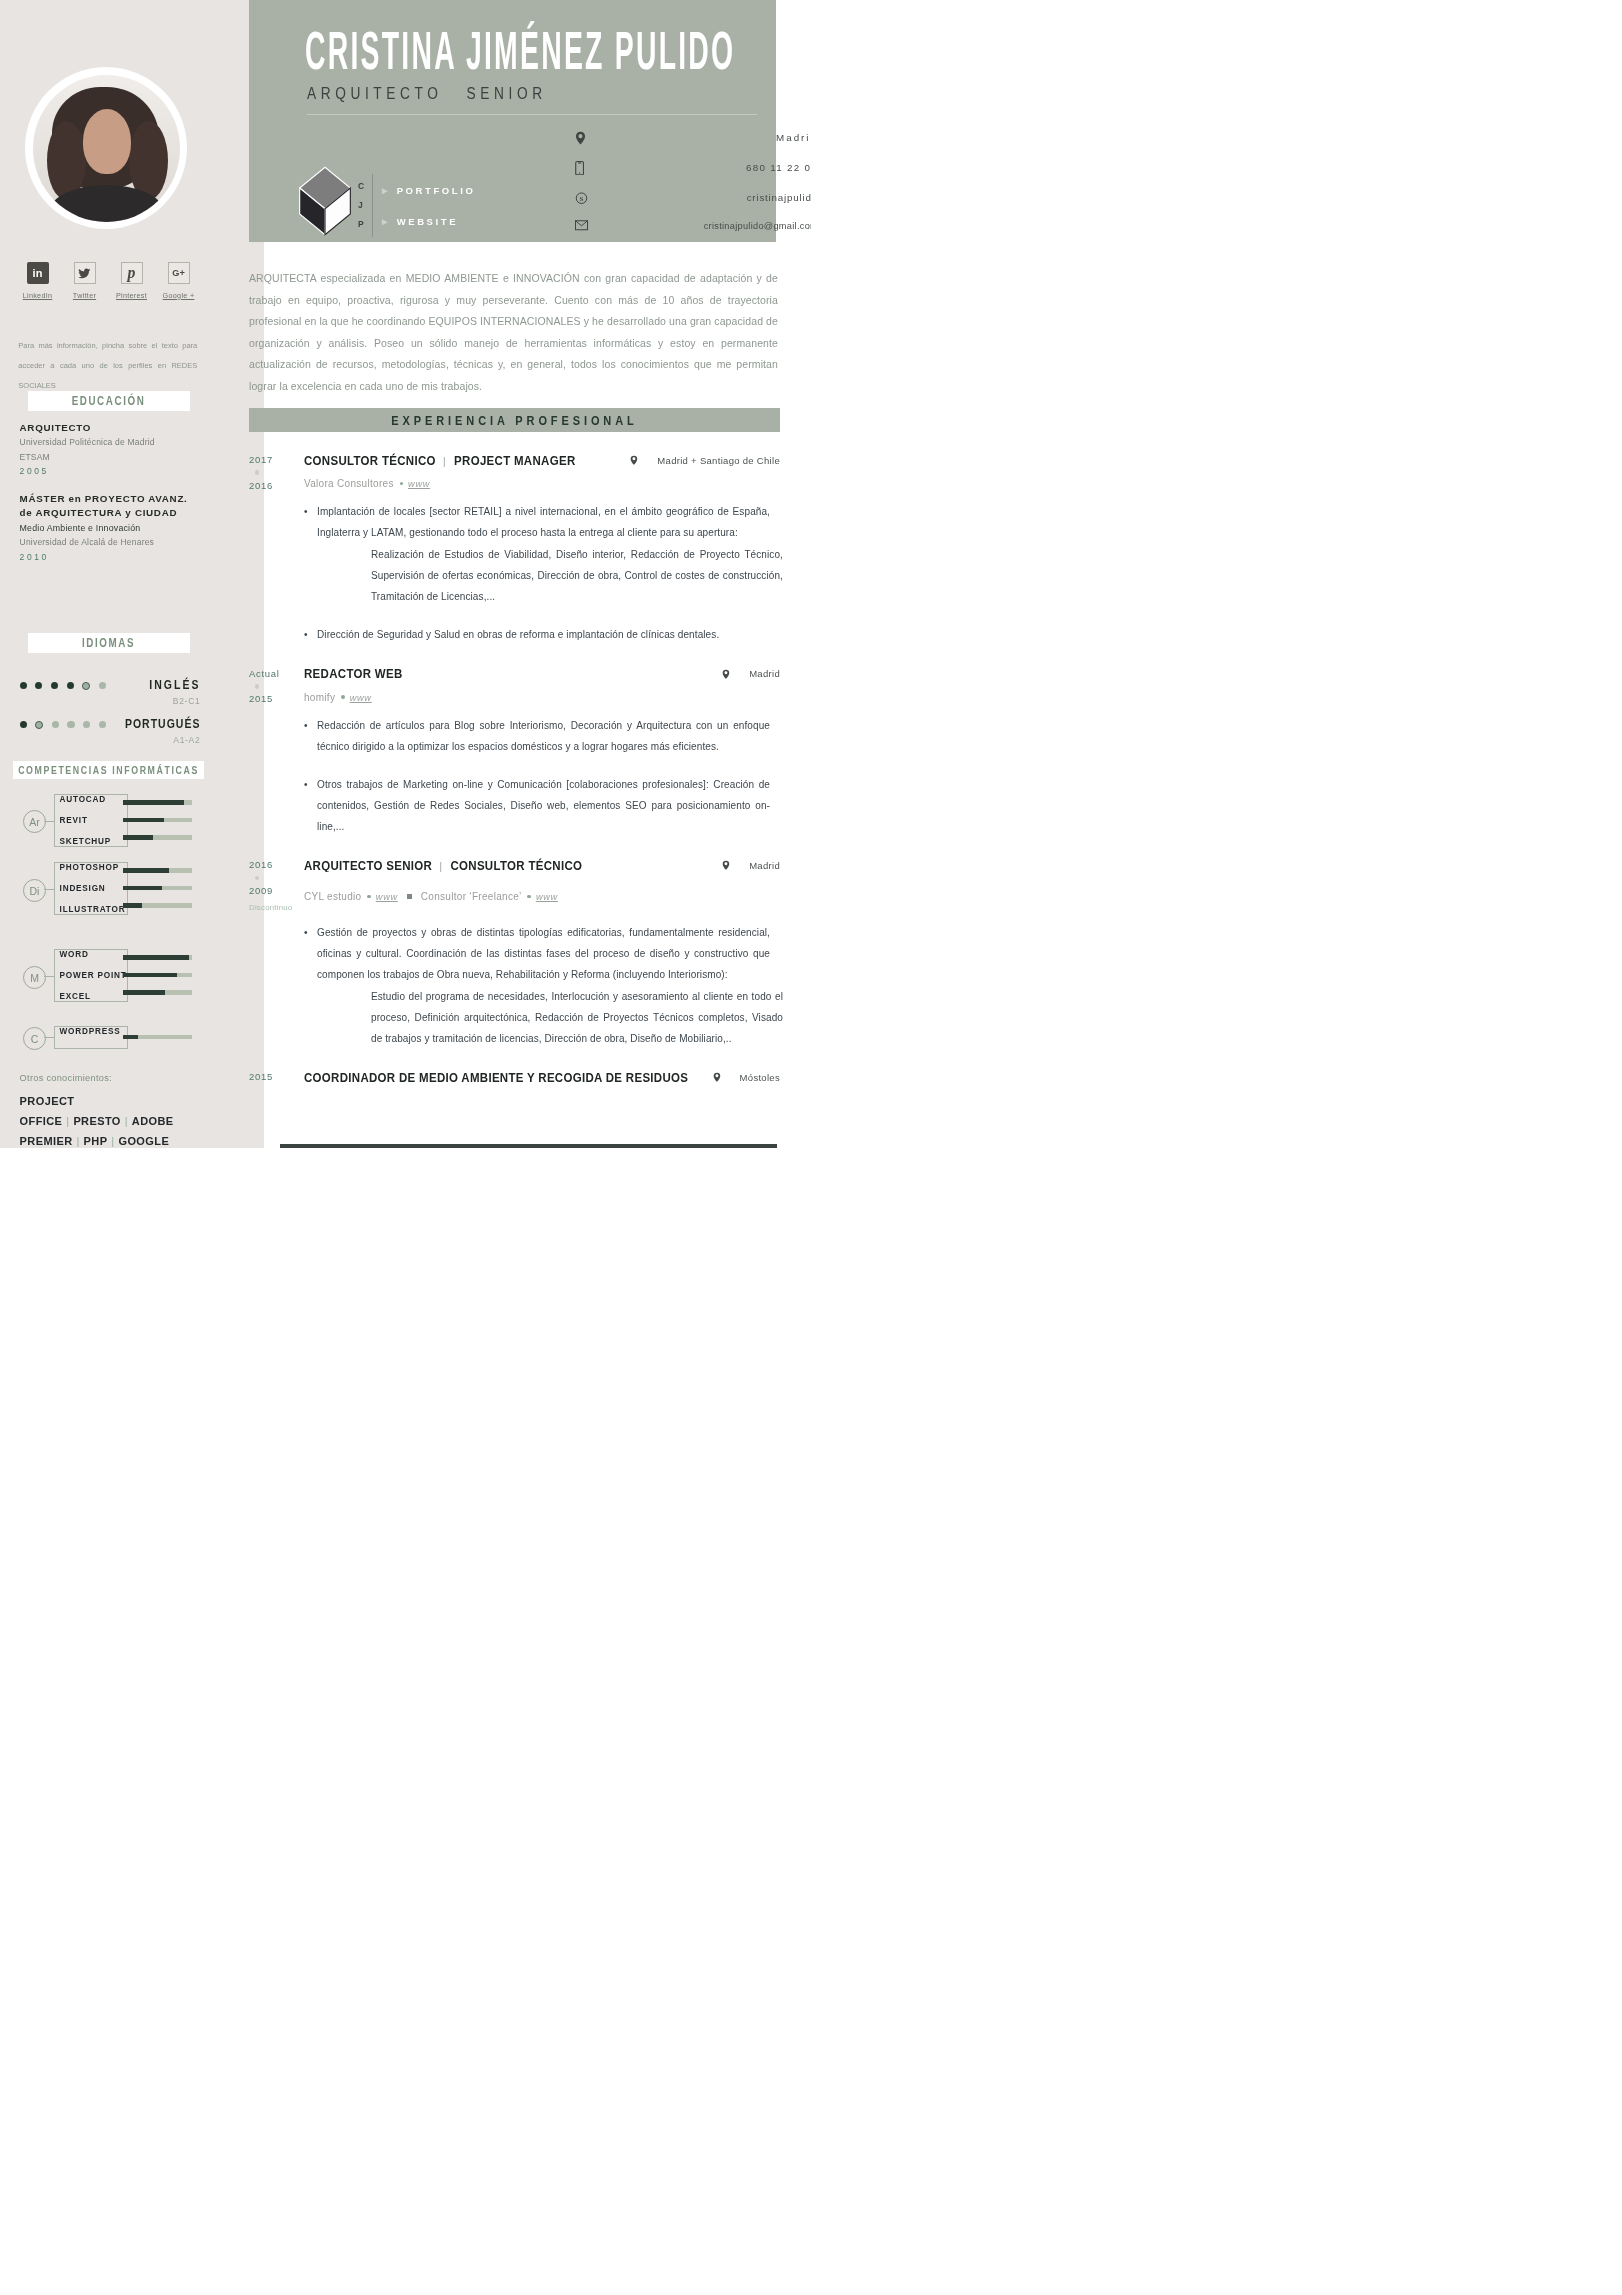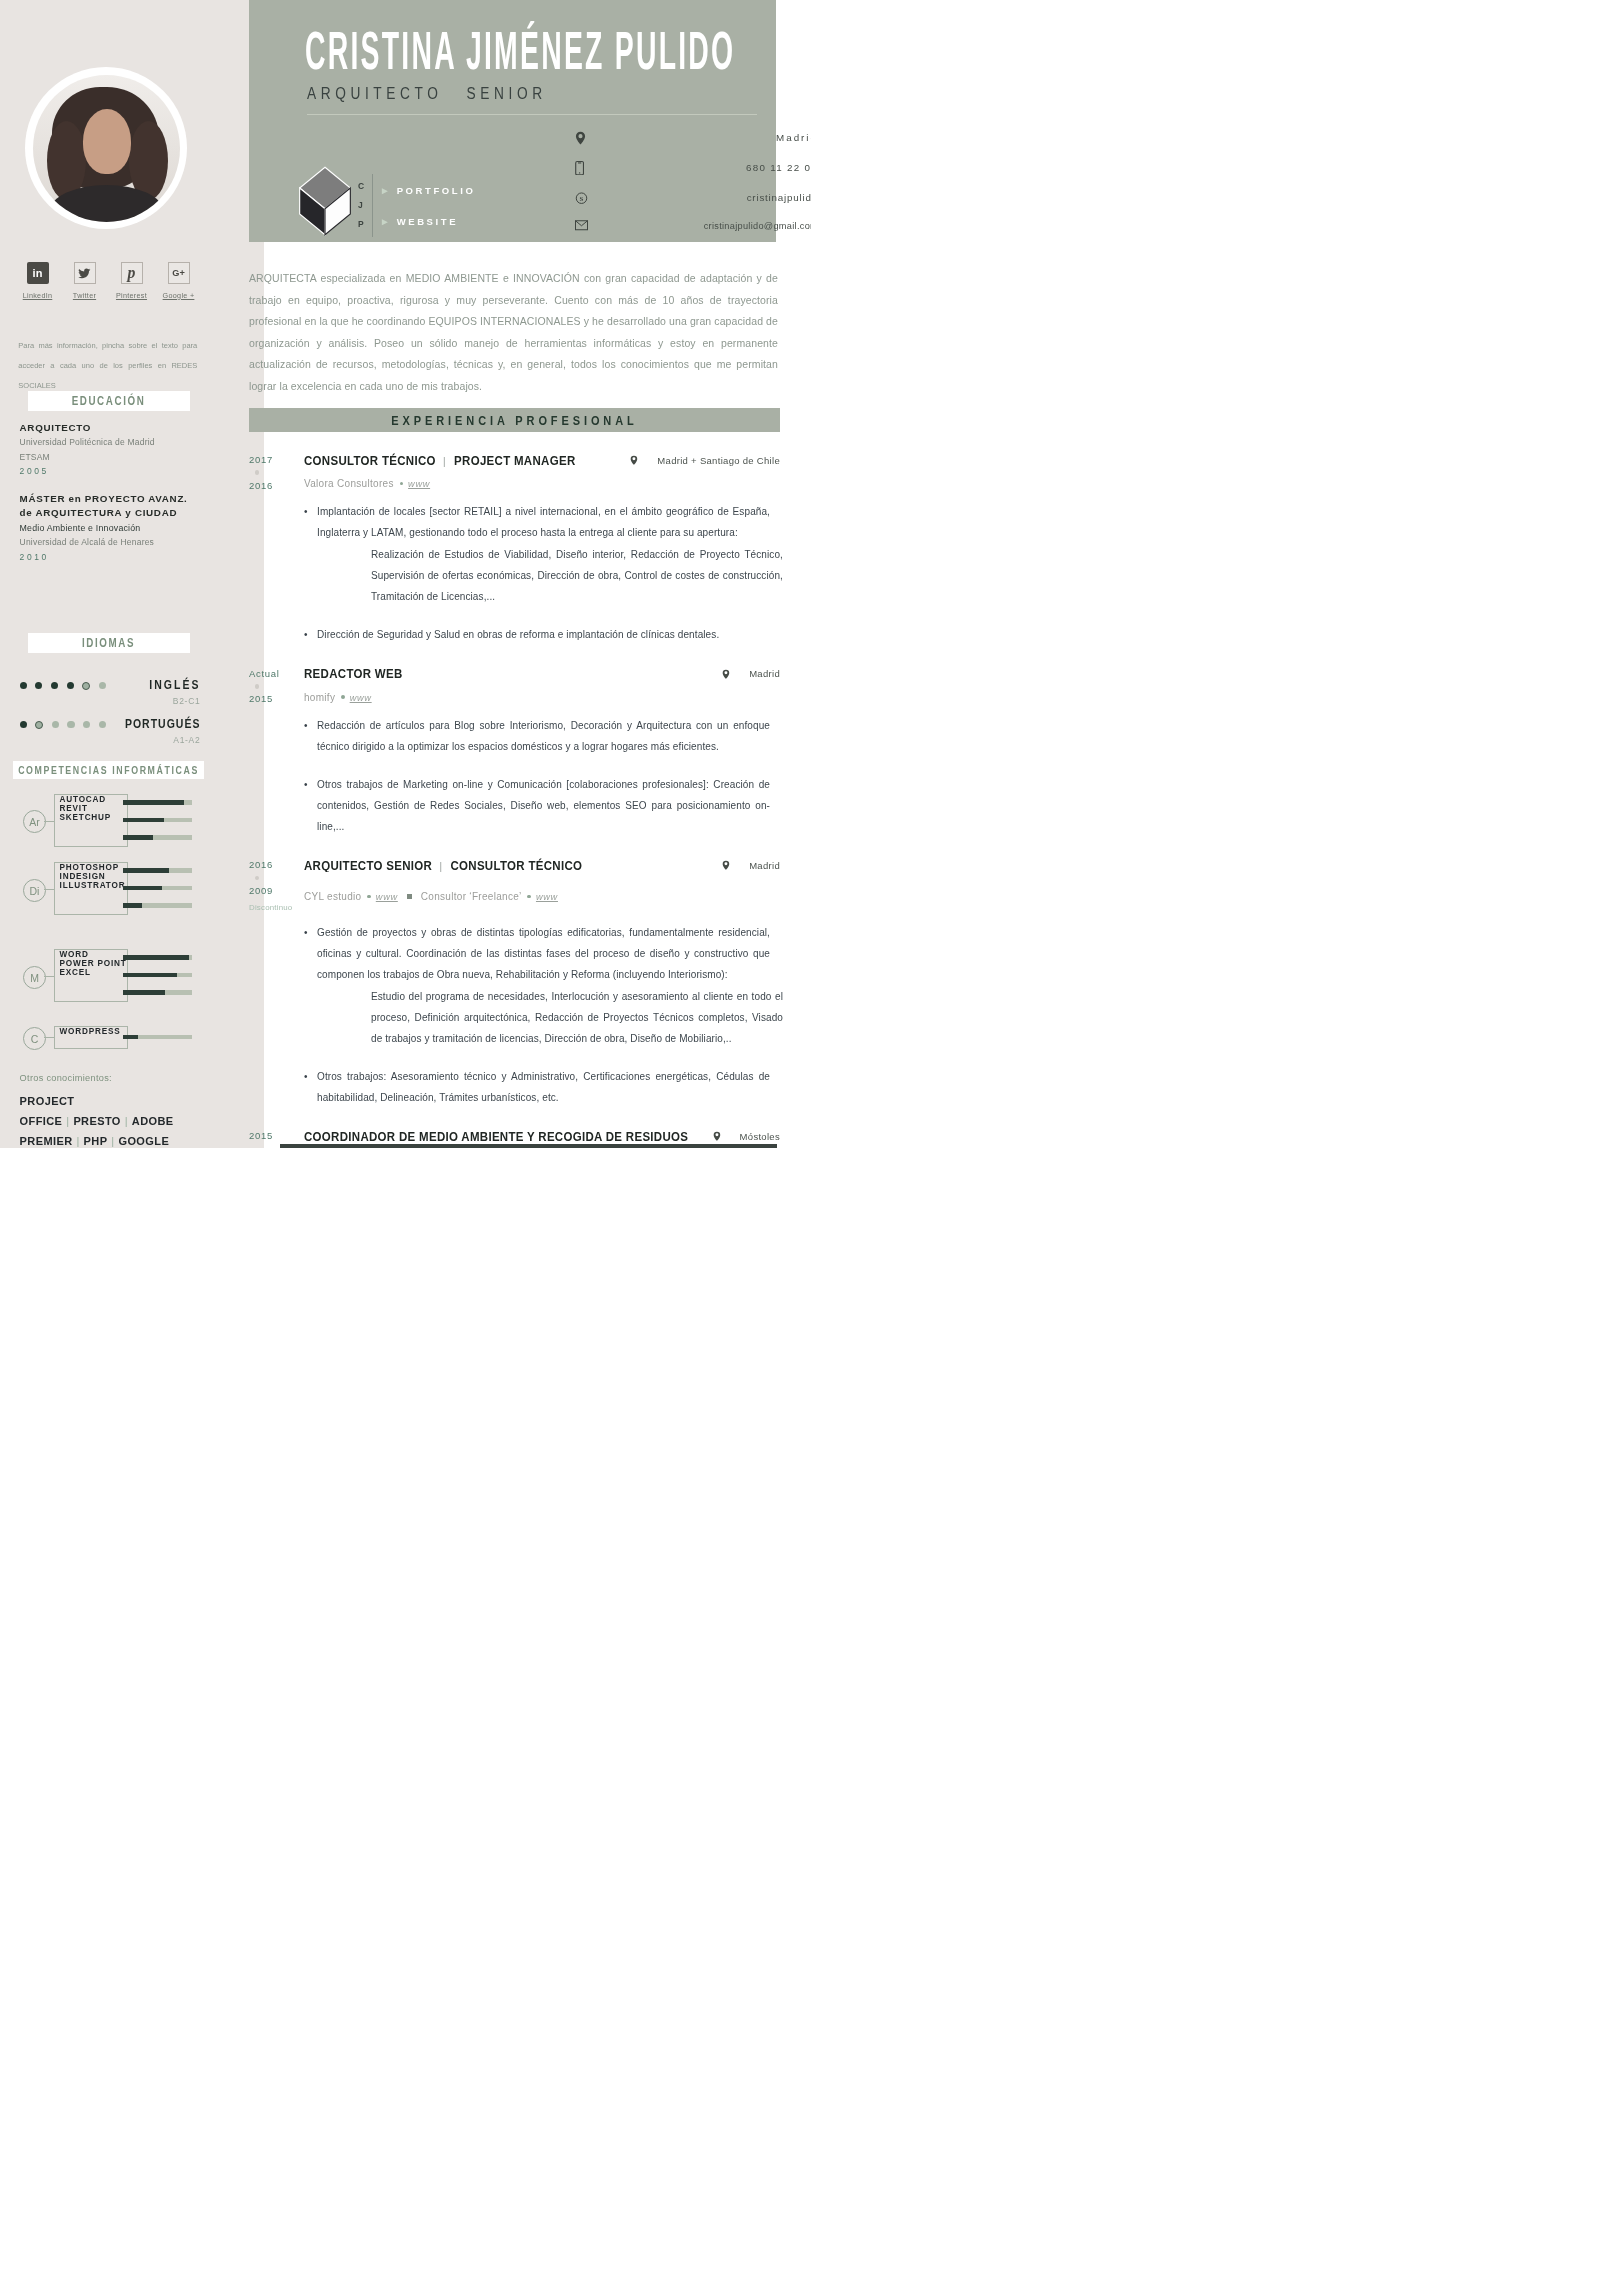--- a/index.html
+++ b/index.html
@@ -42,21 +42,21 @@
   .dot.d{background:#243a31;}
   .dot.m{background:#9fb0a1;border:0.7px solid #44584b;width:5.9px;height:5.9px;}
   .dot.l{background:#a9b7a8;}
   .lang-name{position:absolute;right:5.2px;top:0;font-weight:bold;font-size:10.5px;color:#1f2724;letter-spacing:2px;transform:scaleY(1.2);transform-origin:100% 50%;white-space:nowrap;}
   .lang-level{position:absolute;right:5.2px;font-size:8.5px;color:#9ba69d;letter-spacing:0.7px;}
   .skill-group{position:absolute;left:0;width:216px;}
   .badge{position:absolute;left:23px;width:21px;height:21px;border:0.7px solid #9aa89b;border-radius:50%;
          color:#7f917f;font-size:10.5px;display:flex;align-items:center;justify-content:center;background:transparent;}
   .sg-line{position:absolute;left:44px;width:10.5px;height:0.7px;background:#a8b2a6;}
   .lbox{position:absolute;left:54px;width:67px;border:0.7px solid #abb5a9;display:flex;flex-direction:column;
-        justify-content:flex-start;padding-left:4.6px;box-sizing:content-box;}
+        justify-content:space-between;padding-left:4.6px;box-sizing:content-box;}
   .lbox span{font-size:8.2px;font-weight:bold;color:#23282b;letter-spacing:0.8px;white-space:nowrap;}
   .bars{position:absolute;left:123px;width:69px;display:flex;flex-direction:column;justify-content:space-around;}
   .bar{position:relative;height:4.6px;background:#b8c0b2;}
   .bar i{position:absolute;left:0;top:0;bottom:0;background:#2d3e37;}
   .other-title{position:absolute;left:19.6px;top:1073px;font-size:9.2px;color:#7e927f;letter-spacing:0.3px;}
   .other-items{position:absolute;left:19.6px;top:1091px;width:186px;font-size:11px;font-weight:bold;color:#23282b;
                letter-spacing:0.4px;line-height:20px;}
   .pipe{color:#9db3a2;font-weight:normal;padding:0 3.9px;}
   .pipe::before{content:"|";}
   
@@ -403,21 +403,20 @@
             </svg>
           <span>Madrid</span>
         </div>
         <div class="jcompany">
           <span>CYL estudio</span><span class="gdot"></span><a class="www">www</a><span class="sq"></span><span>Consultor ‘Freelance’</span><span class="gdot"></span><a class="www">www</a>
         </div>
       </div>
       <div class="bullets">
         <div class="bullet">Gestión de proyectos y obras de distintas tipologías edificatorias, fundamentalmente residencial, oficinas y cultural. Coordinación de las distintas fases del proceso de diseño y constructivo que componen los trabajos de Obra nueva, Rehabilitación y Reforma (incluyendo Interiorismo):</div>
         <div class="bullet cont">Estudio del programa de necesidades, Interlocución y asesoramiento al cliente en todo el proceso, Definición arquitectónica, Redacción de Proyectos Técnicos completos, Visado de trabajos y tramitación de licencias, Dirección de obra, Diseño de Mobiliario,..</div>
-        <div class="bullet gap">Otros trabajos: Asesoramiento técnico y Administrativo, Certificaciones energéticas, Cédulas de habitabilidad, Delineación, Trámites urbanísticos, etc.</div>
       </div>
     </section>
 
     <section class="job">
       <div class="job-head">
         <div class="jdates">
           <div class="dyear">2015</div>
 
         </div>
         <div class="jtitle"><b>COORDINADOR DE MEDIO AMBIENTE Y RECOGIDA DE RESIDUOS</b></div>

